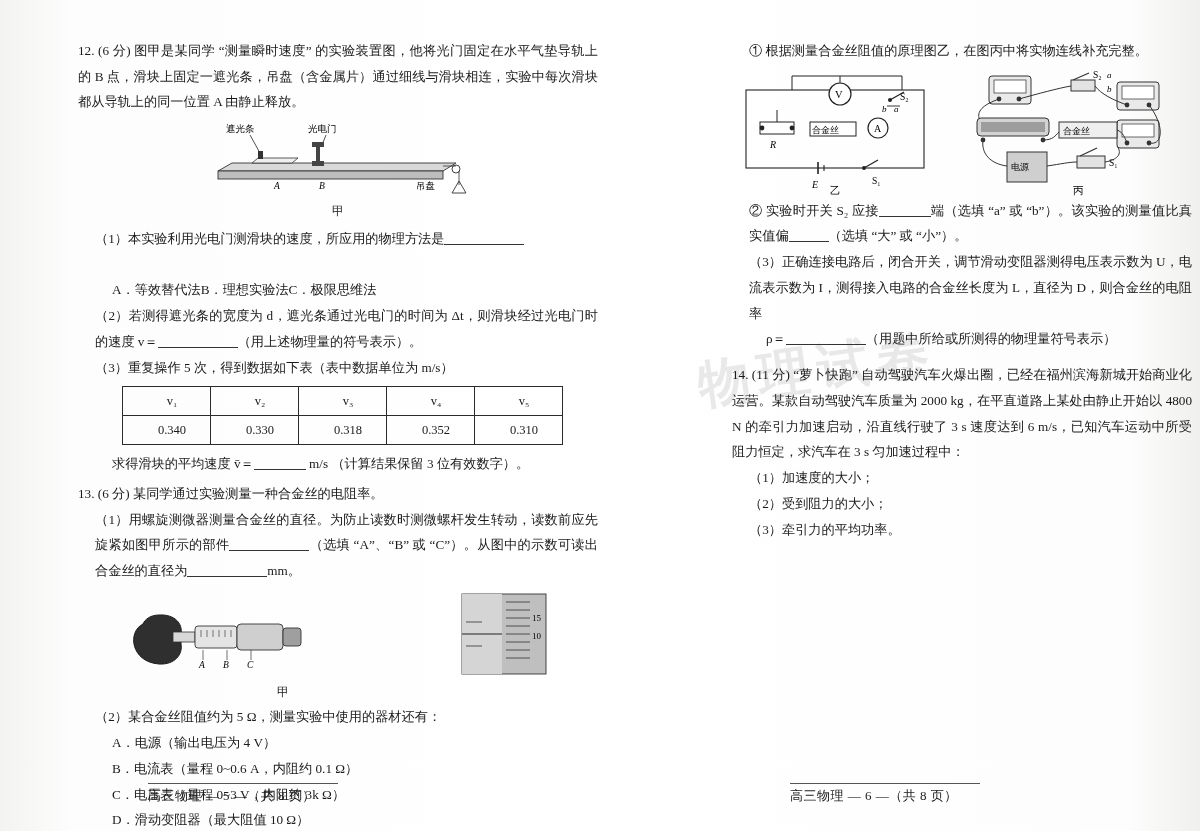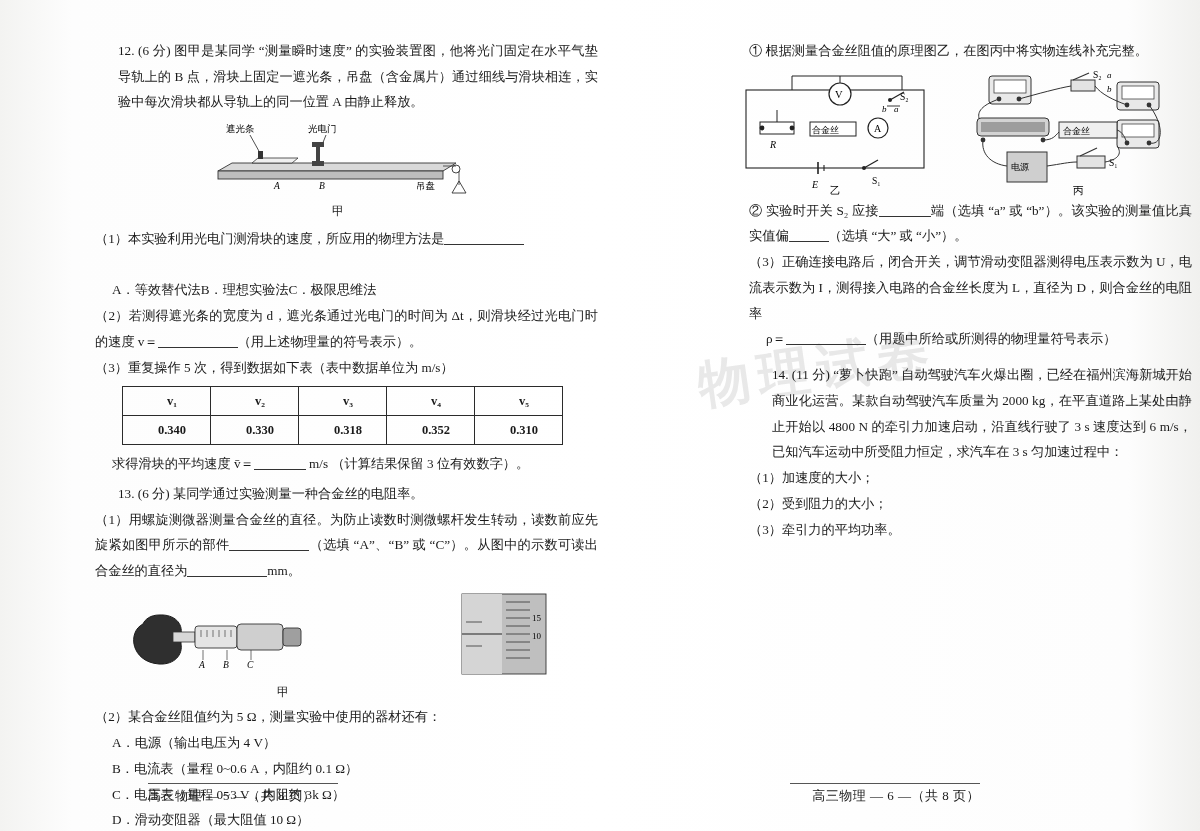--- a/index.html
+++ b/index.html
@@ -20,44 +20,44 @@
     pointer-events:none;
   }
   .col{
     position:absolute;top:38px;width:520px;
     font-size:13.2px;line-height:1.95;
     text-align:justify;
   }
   .col.left{left:78px;}
   .col.right{left:732px;width:460px;}
   .q{margin-bottom:2px;}
-  .q-head{display:block;margin-left:40px;}
+  .q-head{display:block;}
   .indent1{padding-left:17px;display:block;}
   .indent2{padding-left:34px;display:block;}
   .opts{display:flex;padding-left:34px;margin-top:26px;}
   .fill{display:inline-block;border-bottom:1px solid #333;min-width:62px;height:0.95em;vertical-align:-2px;}
   .fill.sm{min-width:40px;}
   .fill.md{min-width:52px;}
   .fill.lg{min-width:80px;}
   table.data{
     border-collapse:collapse;margin:6px 0 6px 44px;
     font-size:12.5px;font-family:"Liberation Serif",serif;
   }
   table.data td,table.data th{
     border:1px solid #2b2b2b;
-    width:74px;height:26px;text-align:center;font-weight:bold;padding-left:12px;
+    width:74px;height:26px;text-align:center;font-weight:normal;padding-left:12px;
   }
   .fig{margin:4px 0 2px 0;text-align:center;}
   .fig-cap{text-align:center;font-size:12px;margin-top:1px;}
   .footer{
     position:absolute;bottom:26px;font-size:13px;
     letter-spacing:0.5px;
   }
   .footer.left{left:148px;}
-  .footer.right{left:790px;text-align:right;}
+  .footer.right{left:790px;}
   .footer .line{border-top:1px solid #555;width:190px;margin-bottom:3px;}
   .watermark{
     position:absolute;left:700px;top:330px;width:300px;height:110px;
     color:rgba(120,120,120,0.16);font-size:52px;font-weight:bold;
     transform:rotate(-8deg);letter-spacing:8px;pointer-events:none;
     font-family:"Liberation Sans",sans-serif;
   }
   svg{display:block;margin:0 auto;}
   .micro-wrap{display:flex;justify-content:center;align-items:center;gap:28px;margin-top:4px;}
   .circ-wrap{display:flex;justify-content:space-between;align-items:flex-start;margin-top:2px;}

